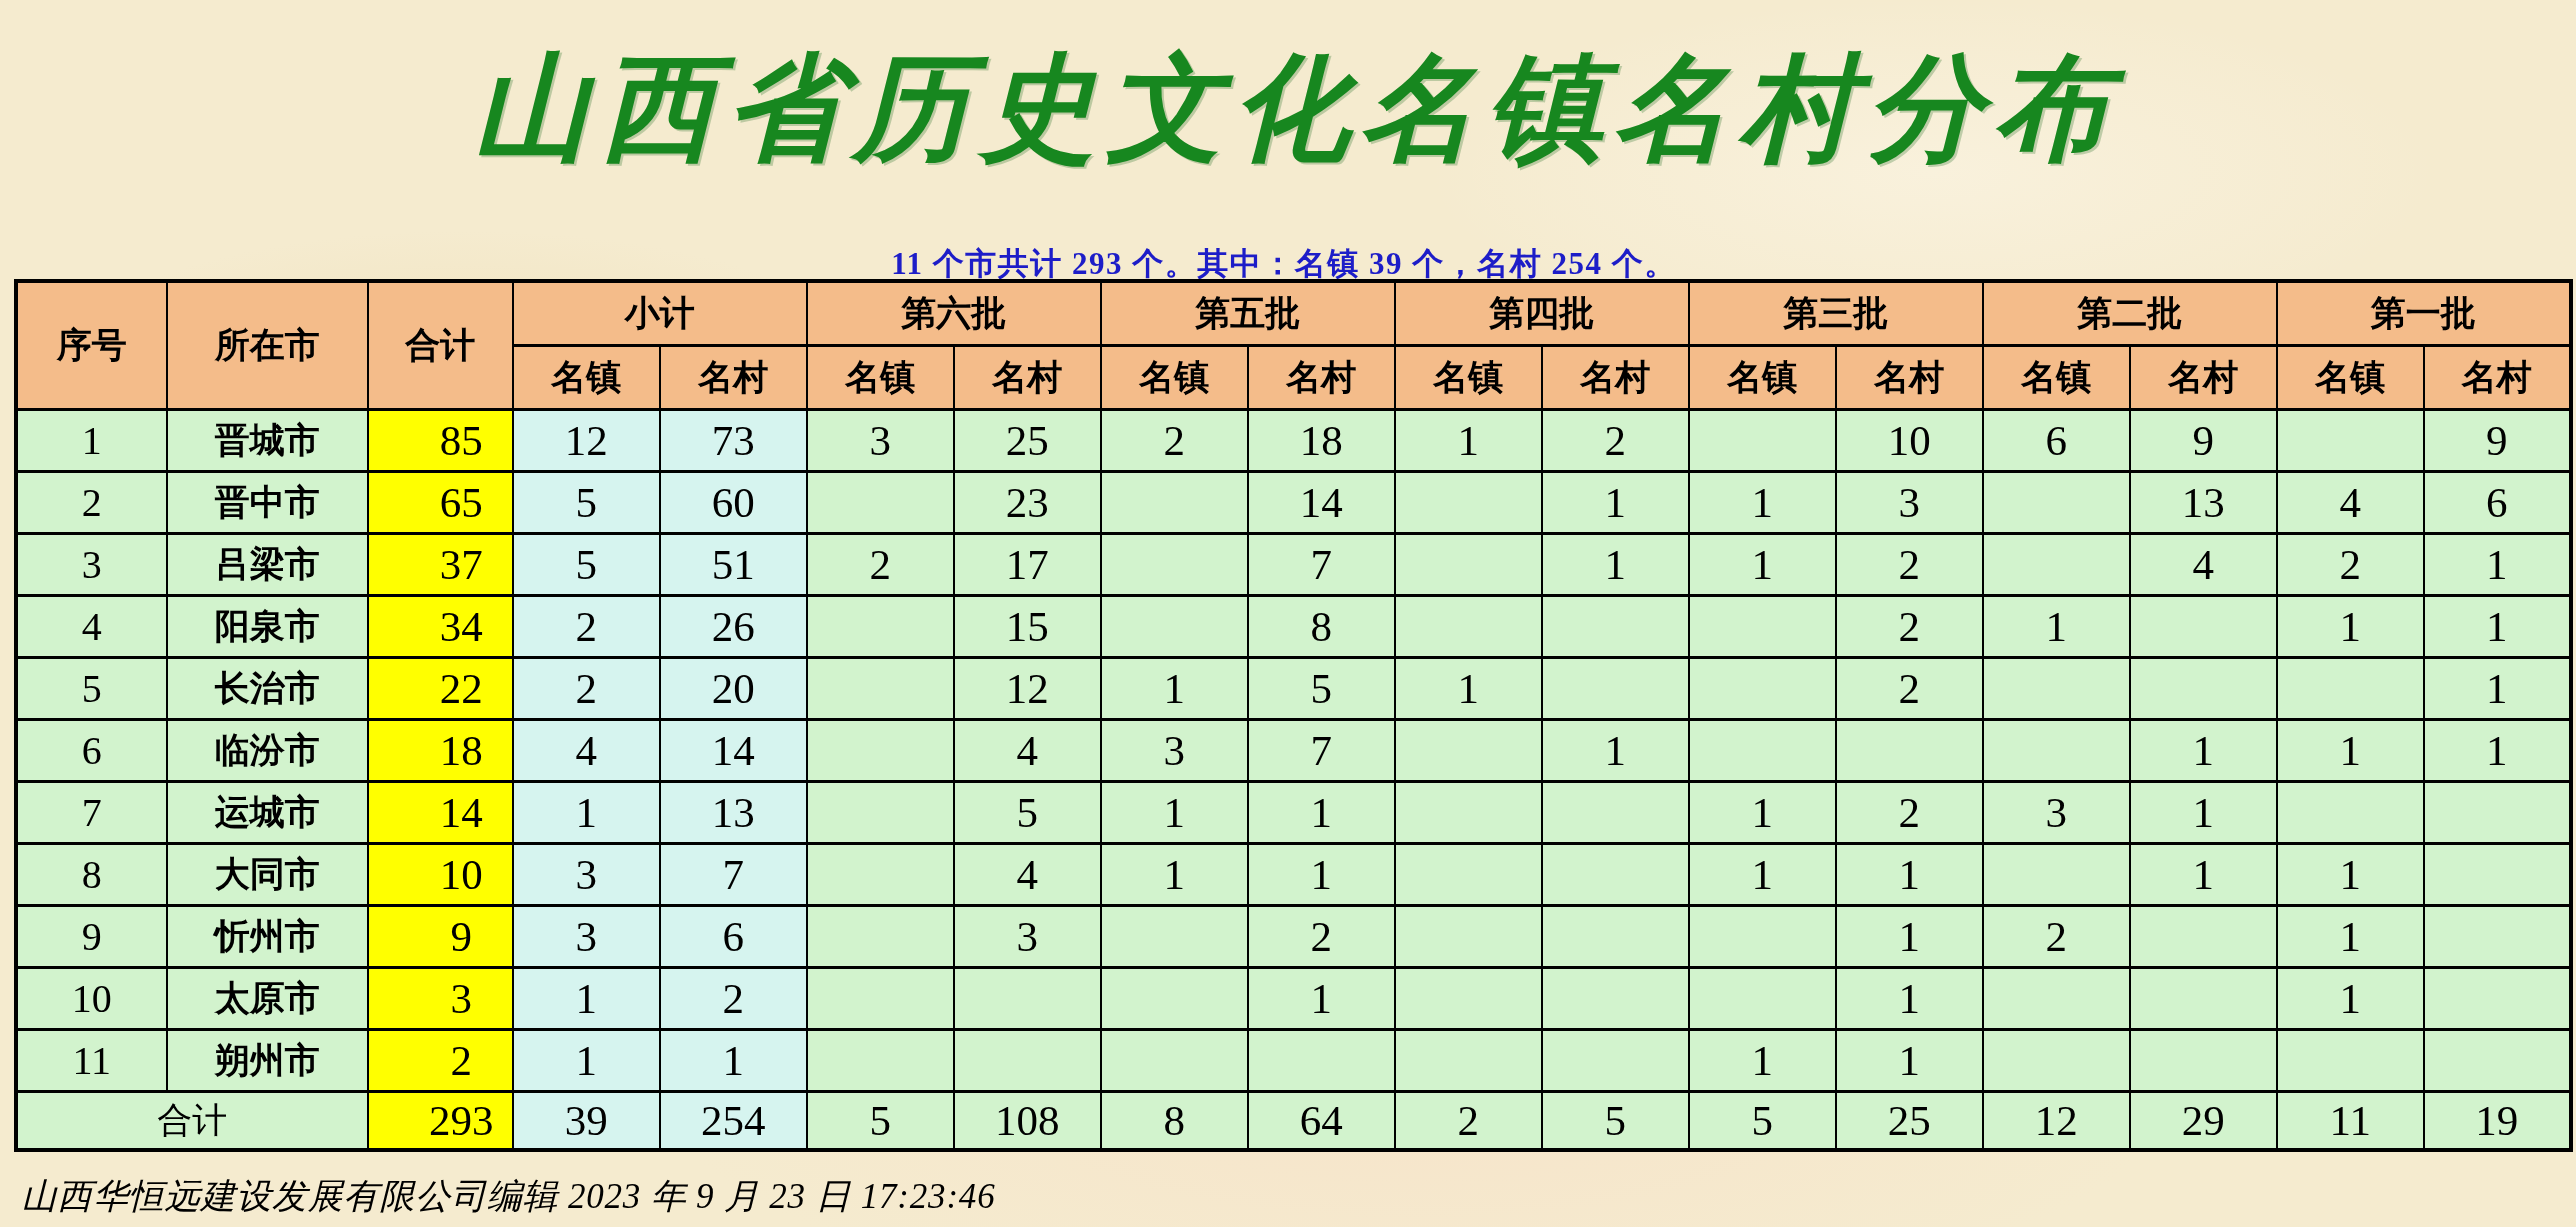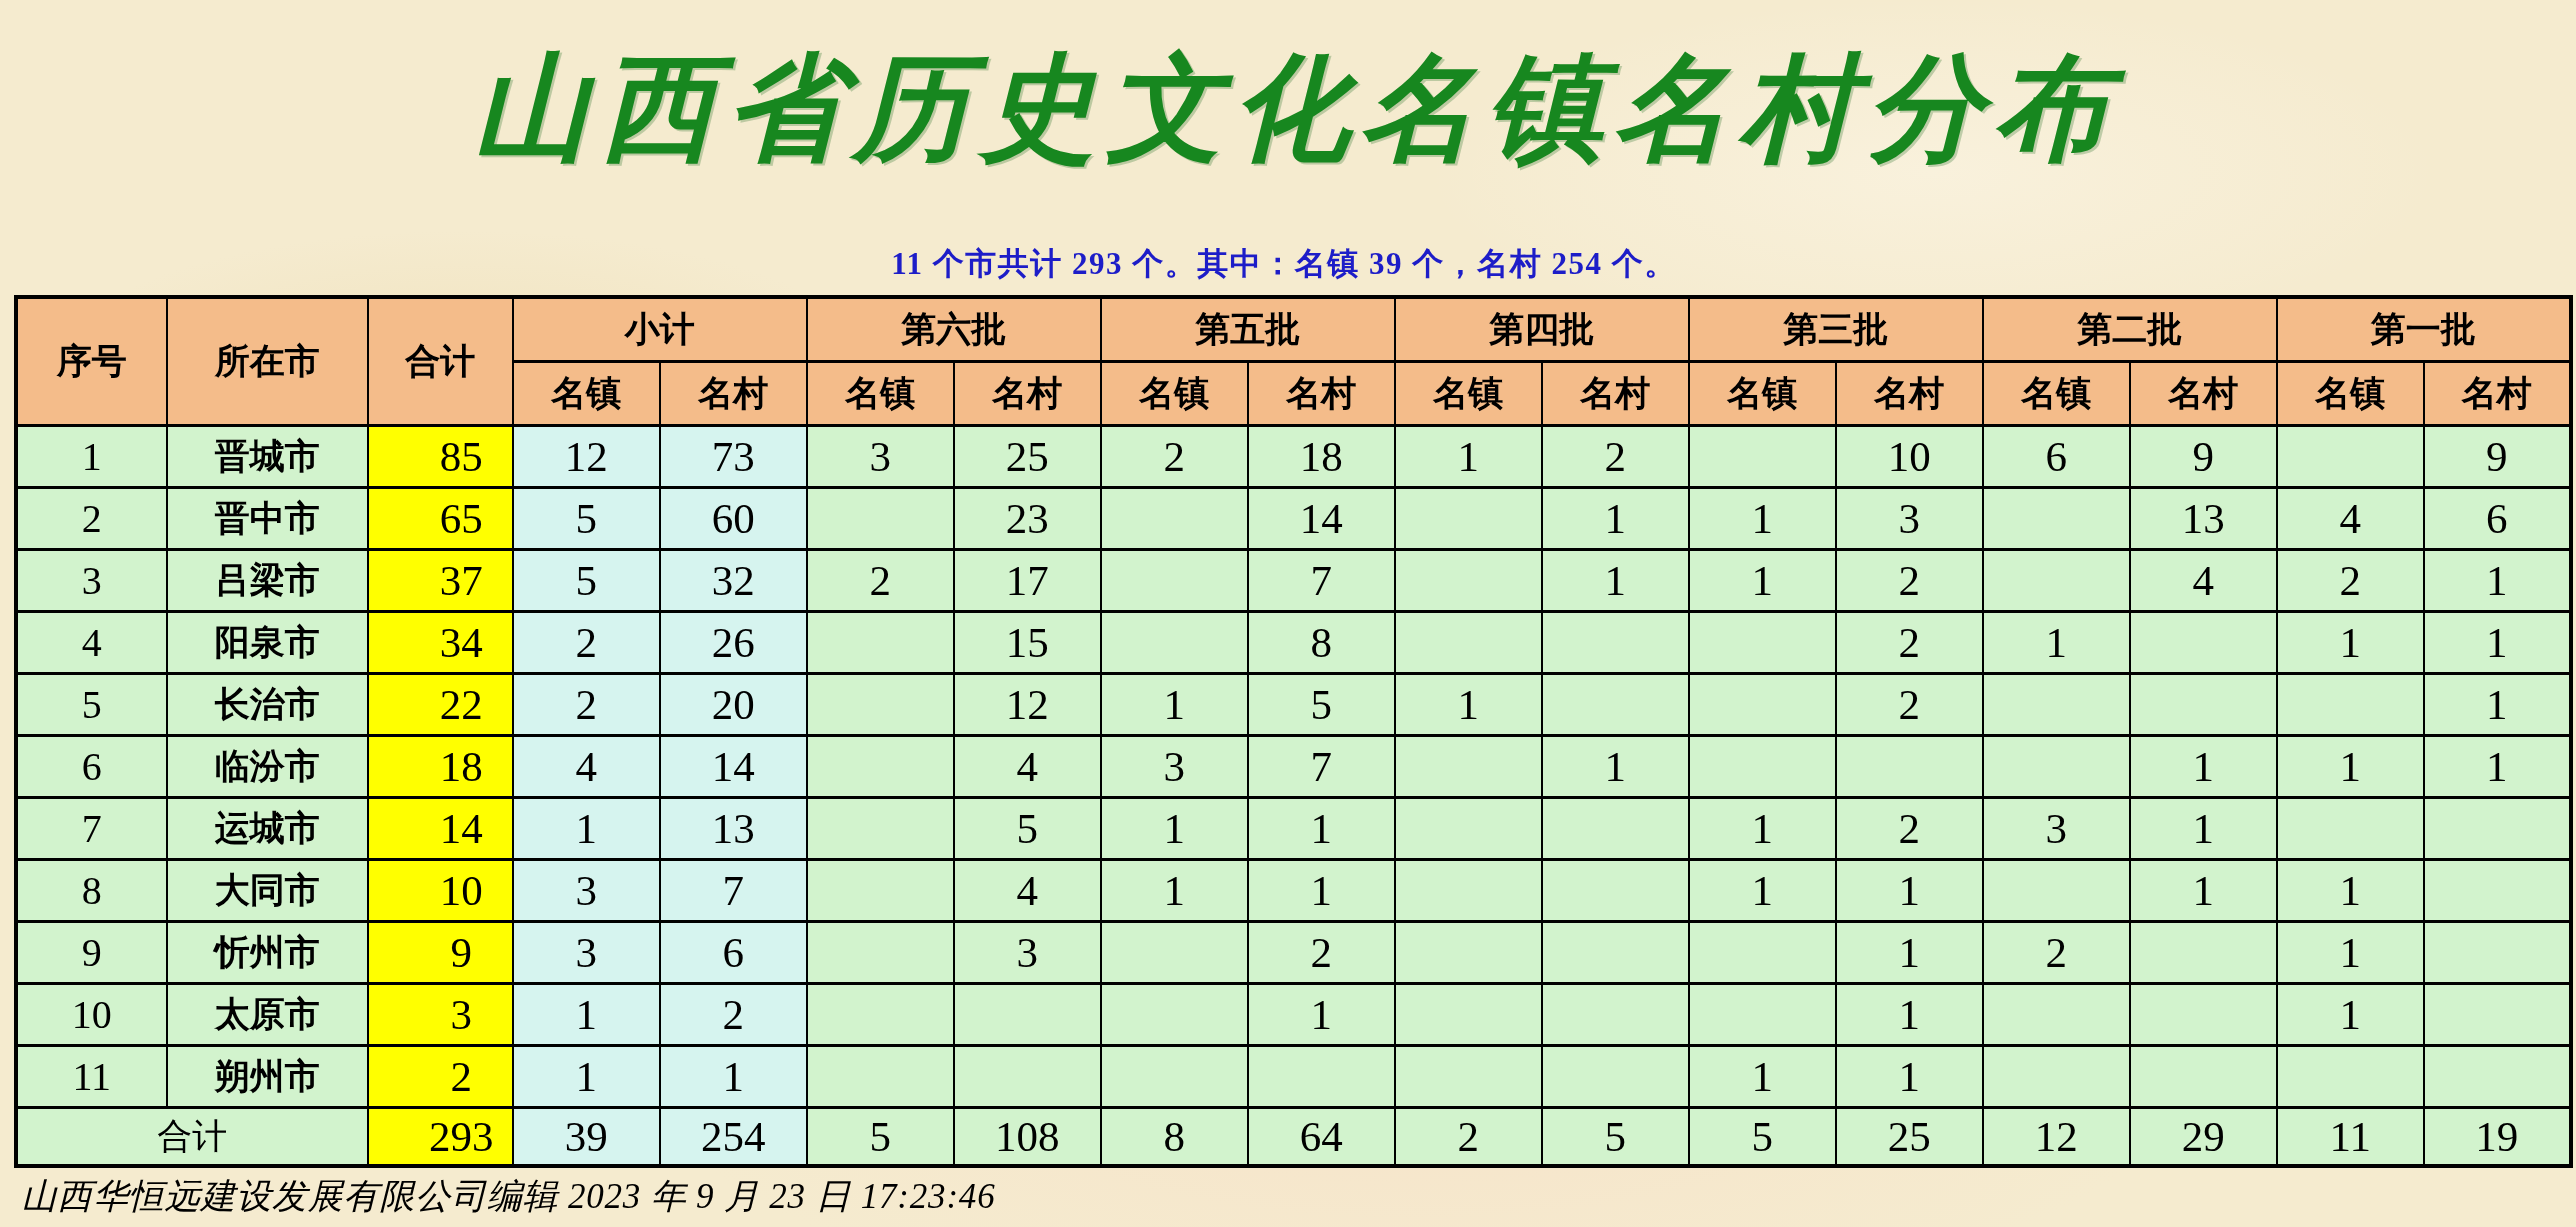--- a/index.html
+++ b/index.html
@@ -21,21 +21,21 @@
     text-shadow:2.3px 2.3px 0 rgba(20,100,25,.25);
     white-space:nowrap;
     padding-left:17px;
   }
   .subtitle{
     position:absolute;top:243px;left:0;right:8px;text-align:center;
     font-size:31px;font-weight:bold;color:#1d1dc8;letter-spacing:1.5px;
     white-space:nowrap;
   }
   table.dist{
-    position:absolute;top:295px;left:13.8px;width:2555px;
+    position:absolute;top:279px;left:13.8px;width:2555px;
     border-collapse:collapse;table-layout:fixed;
     border:4.6px solid #000;
   }
   col.c-no{width:151px;} col.c-city{width:201px;} col.c-total{width:145px;} col.c-val{width:147px;}
   th,td{
     border:2.3px solid #000;border-top-width:3.8px;border-bottom-width:3.8px;
     text-align:center;vertical-align:middle;padding:0;overflow:hidden;
   }
   thead th{
     background:#f4bc8a;
@@ -149,21 +149,21 @@
         <td class="bg-green"></td>
         <td class="bg-green">13</td>
         <td class="bg-green">4</td>
         <td class="bg-green">6</td>
       </tr>
       <tr>
         <td class="bg-green no">3</td>
         <td class="bg-green city">吕梁市</td>
         <td class="bg-yellow">37</td>
         <td class="bg-cyan">5</td>
-        <td class="bg-cyan">32</td>
+        <td class="bg-cyan">51</td>
         <td class="bg-green">2</td>
         <td class="bg-green">17</td>
         <td class="bg-green"></td>
         <td class="bg-green">7</td>
         <td class="bg-green"></td>
         <td class="bg-green">1</td>
         <td class="bg-green">1</td>
         <td class="bg-green">2</td>
         <td class="bg-green"></td>
         <td class="bg-green">4</td>

